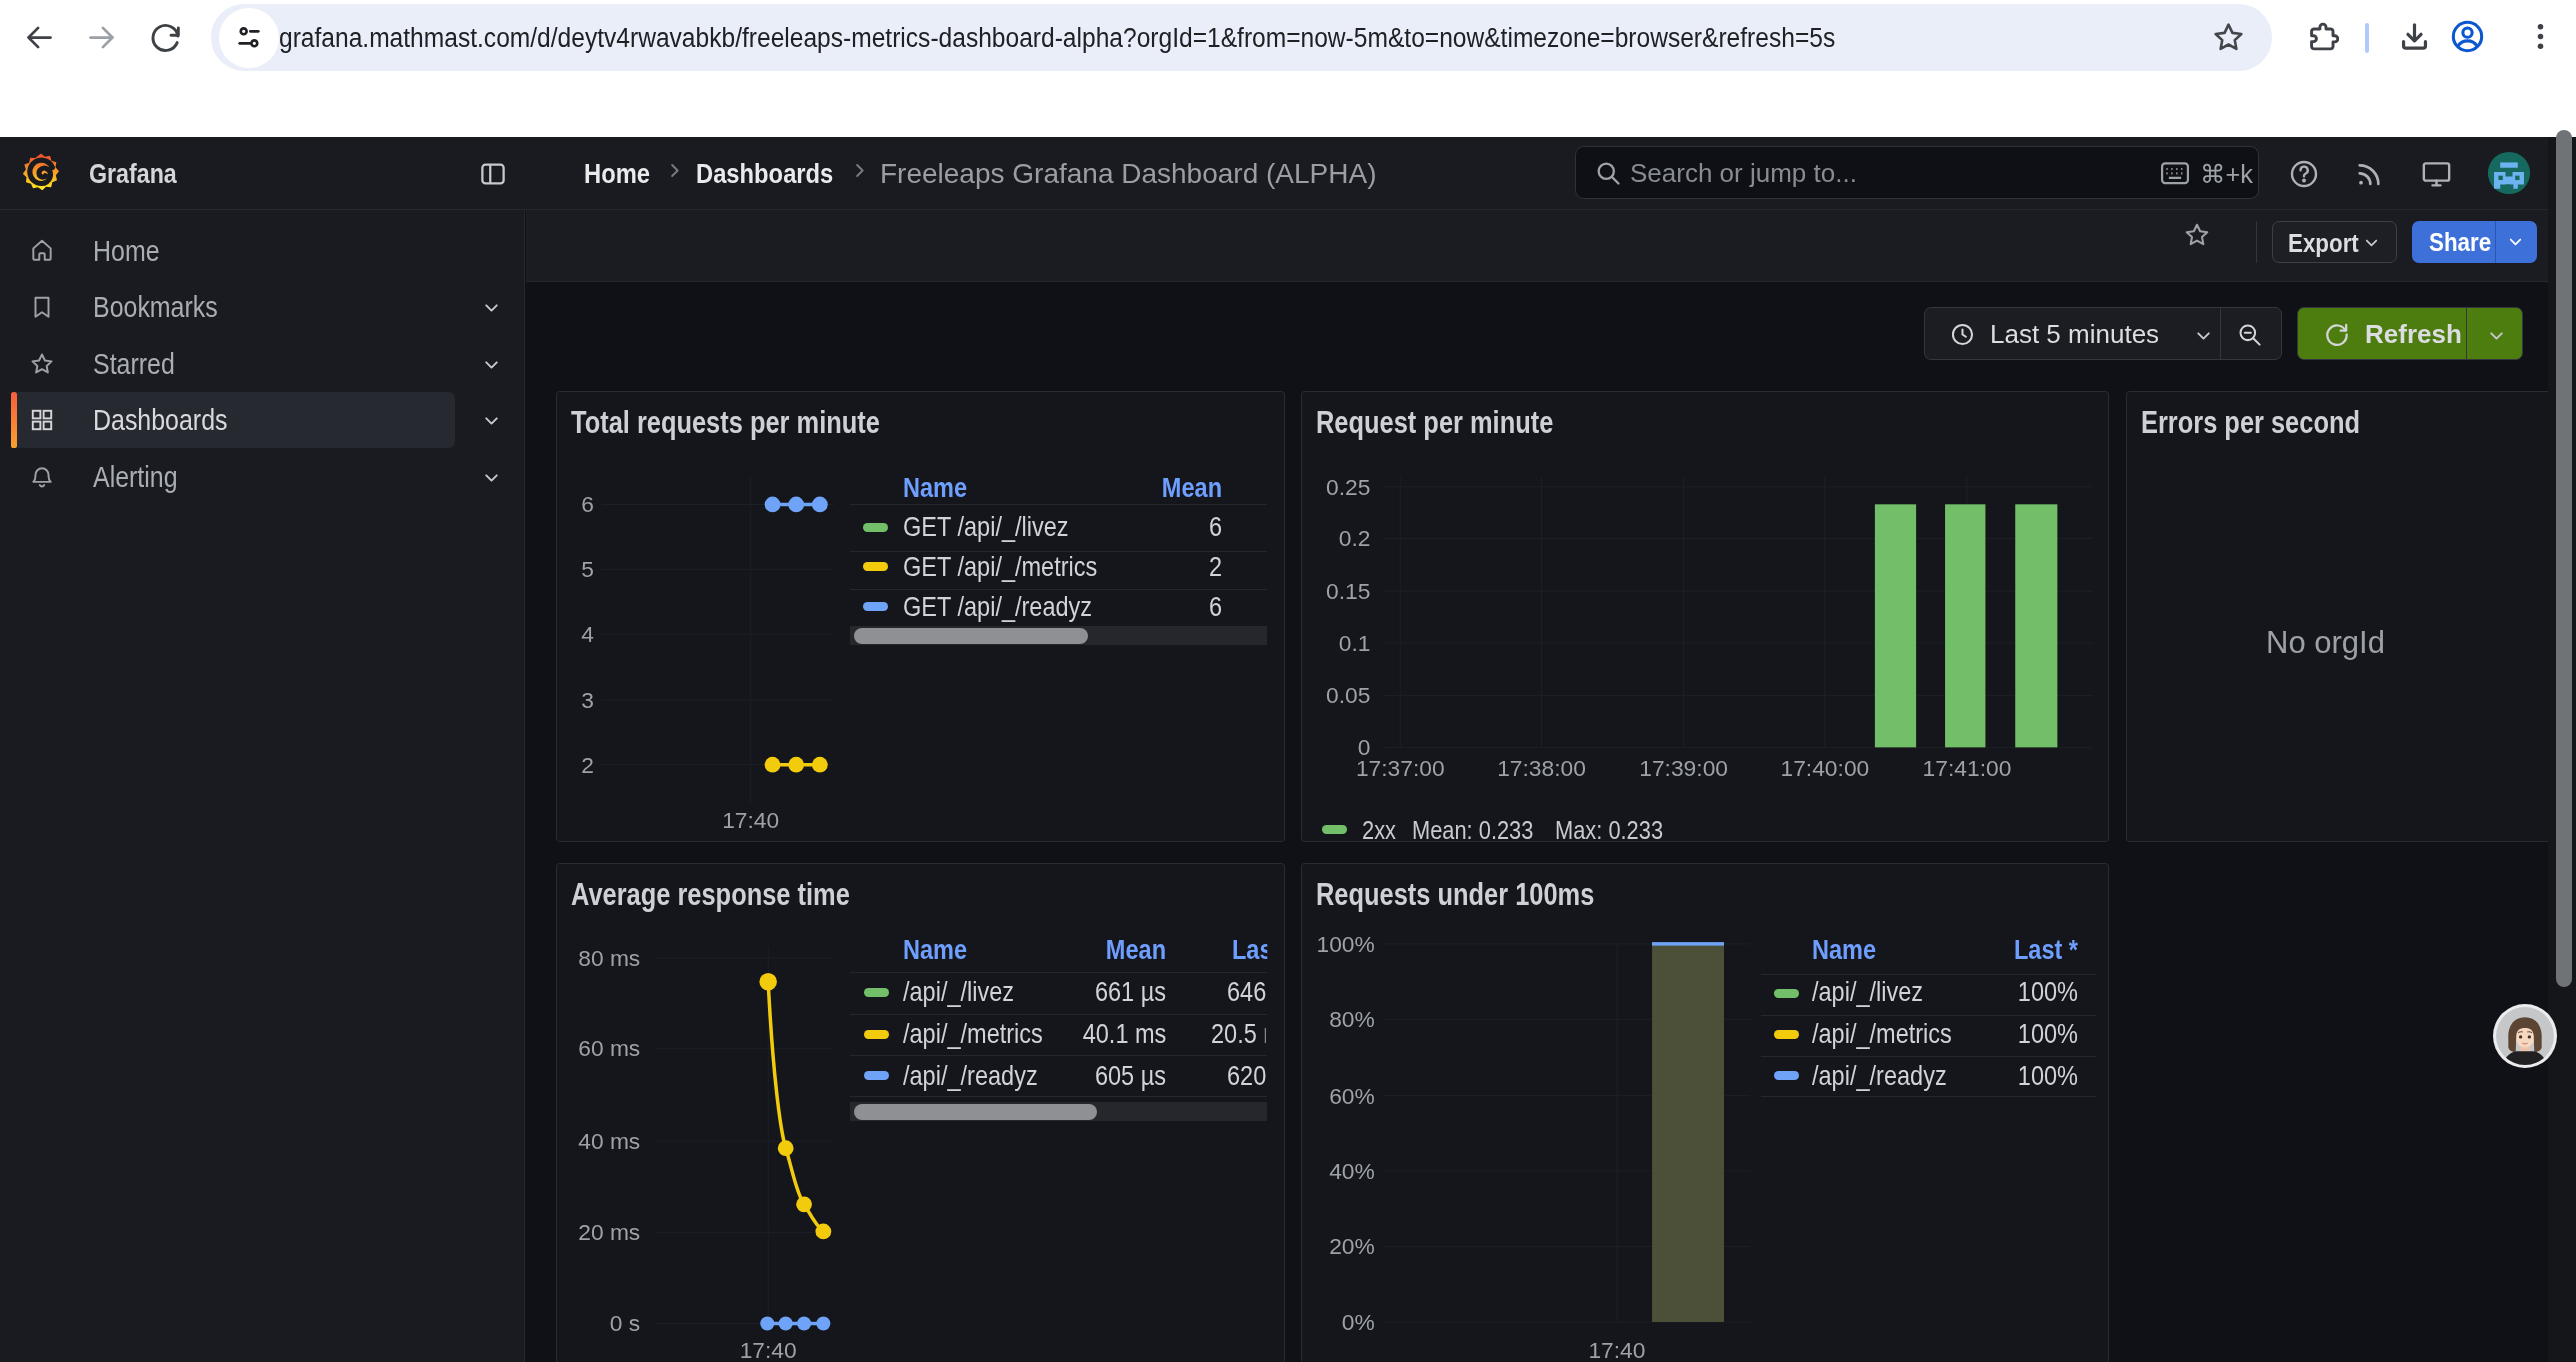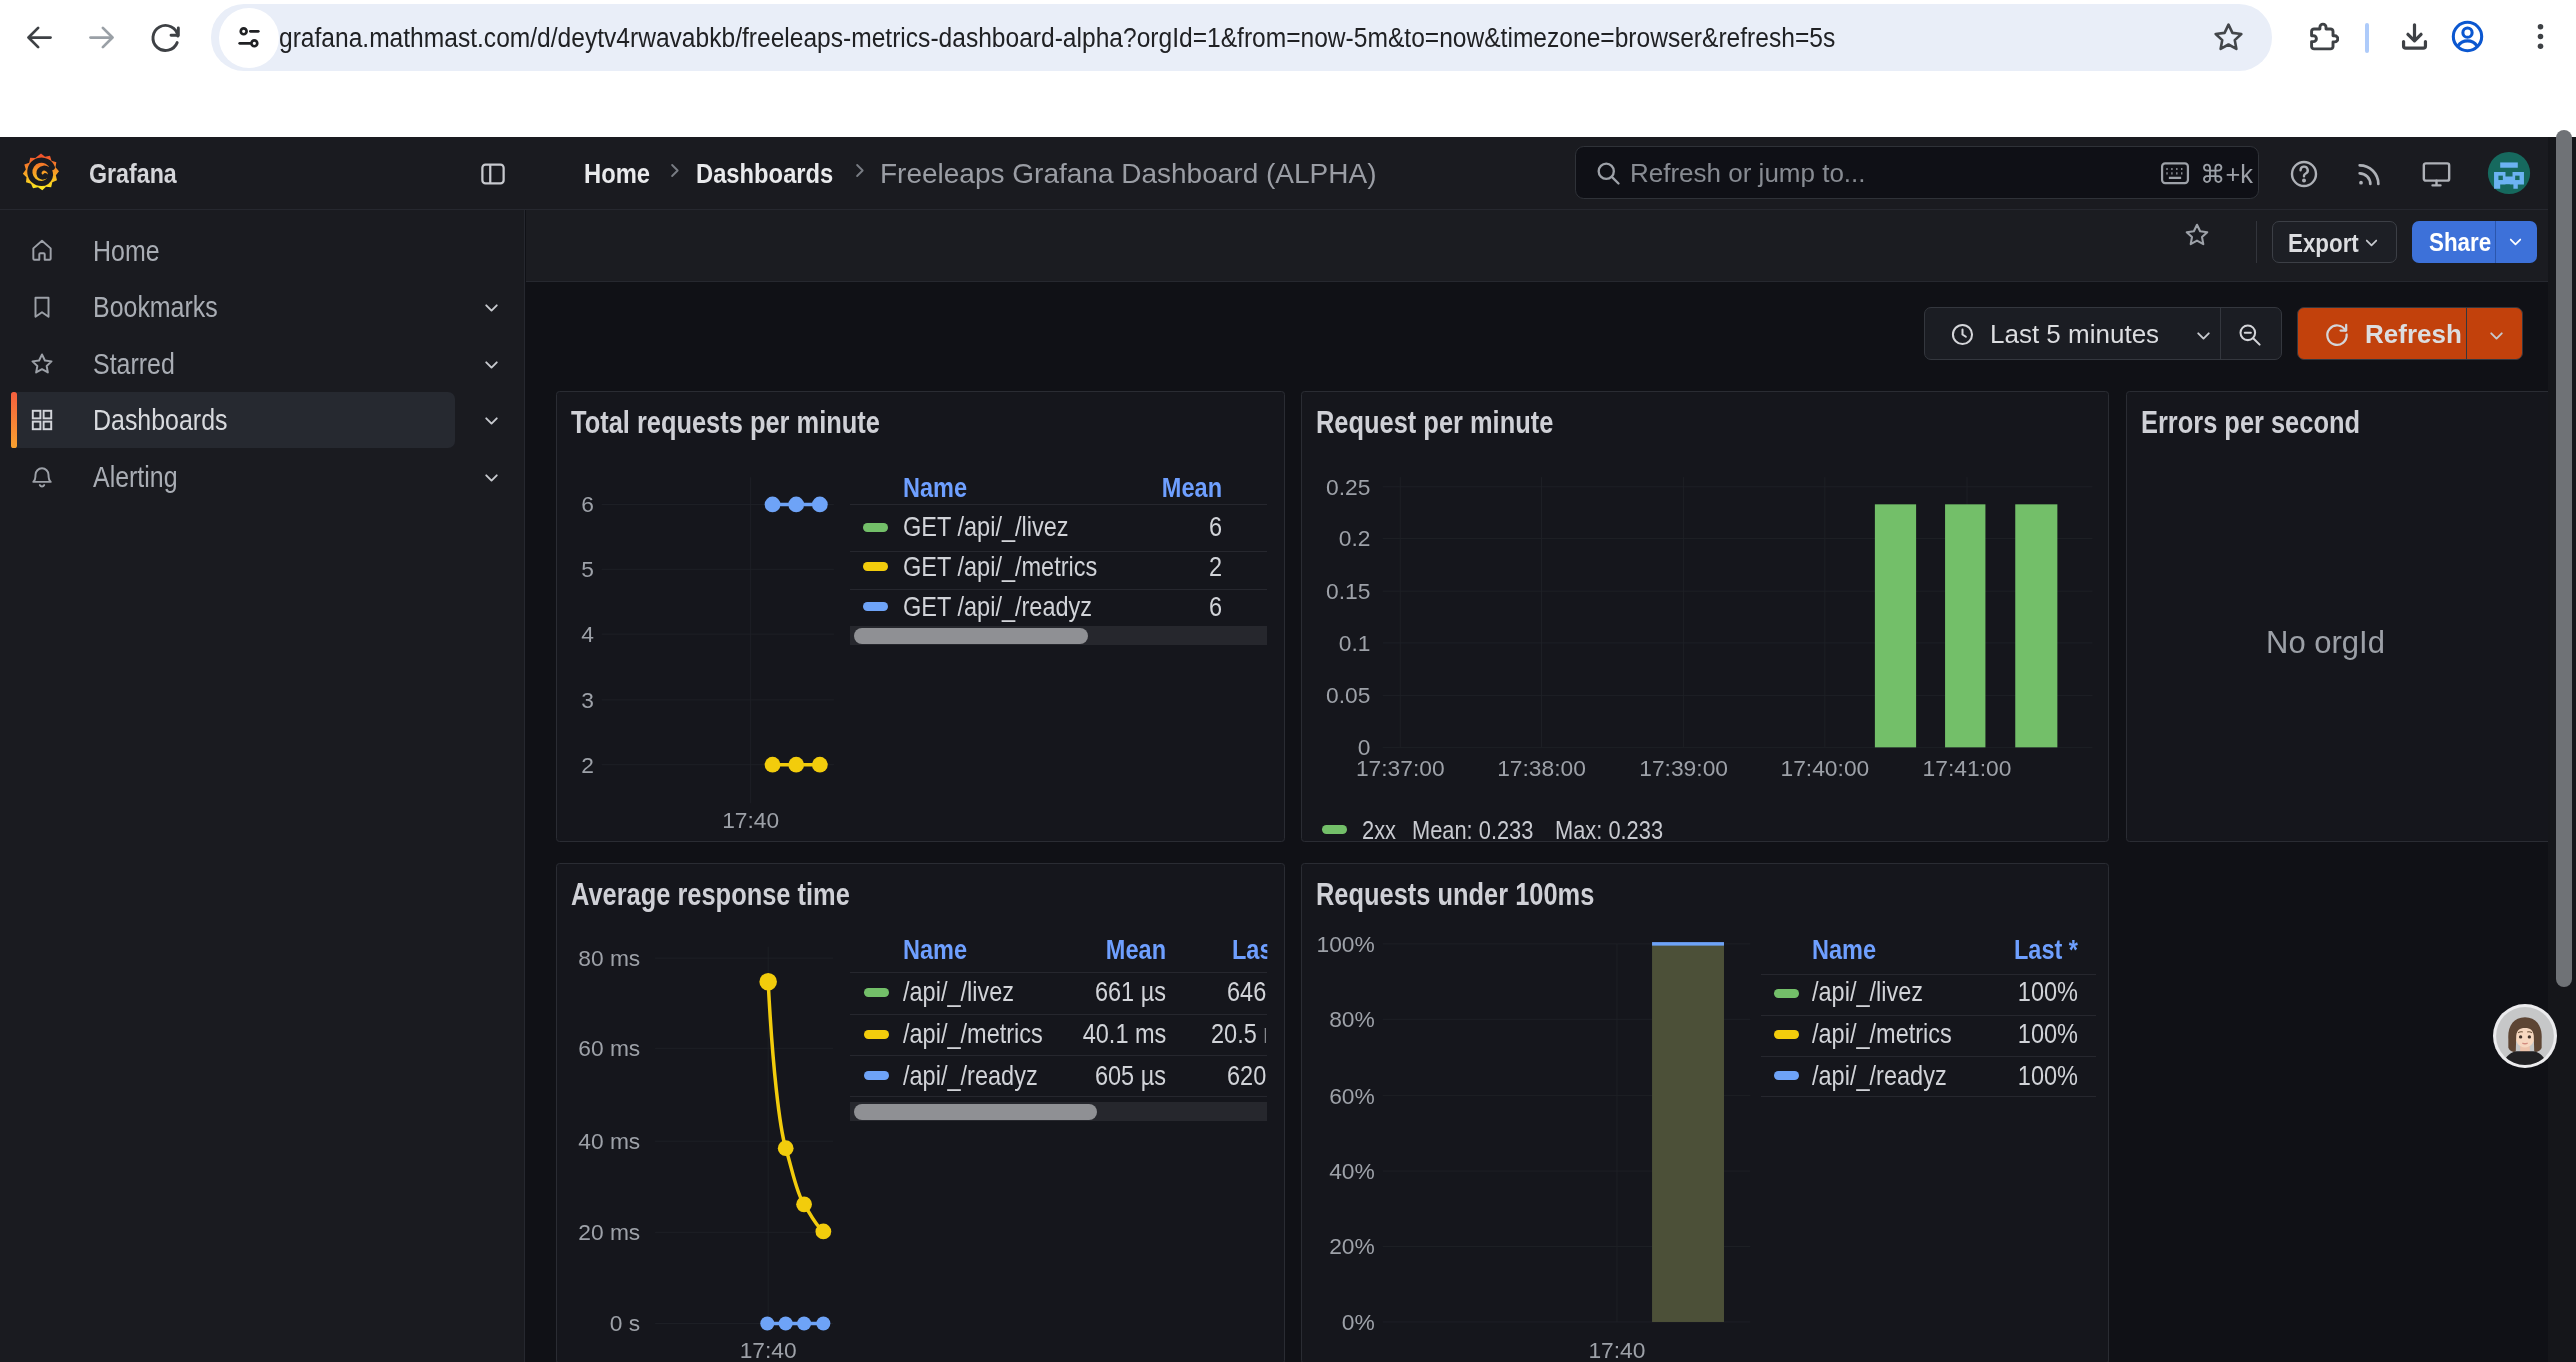--- a/index.html
+++ b/index.html
@@ -127,21 +127,21 @@
 <div class="crumb" style="left:696px">Dashboards</div>
 <svg class="abs" style="left:850px;top:161px" width="19" height="19" viewBox="0 0 24 24" fill="none" stroke="#787c83" stroke-width="2.4" stroke-linecap="round" stroke-linejoin="round">
     <path d="M9 5l7 7-7 7"></path>
   </svg>
 <div class="crumb grey" style="left:880px">Freeleaps Grafana Dashboard (ALPHA)</div>
 <div id="search">
   <svg class="abs" style="left:17.5px;top:12.3px" width="28" height="28" viewBox="0 0 24 24" fill="none" stroke="#9da1a8" stroke-width="2" stroke-linecap="round">
       <circle cx="10.5" cy="10.5" r="6.5"></circle>
       <path d="M15.5 15.5L21 21"></path>
     </svg>
-  <div class="abs" style="left:54px;top:11.4px;font-size:26px;color:#878b92">Refresh or jump to...</div>
+  <div class="abs" style="left:54px;top:11.4px;font-size:26px;color:#878b92">Search or jump to...</div>
   <svg class="abs" style="left:584px;top:14px" width="30" height="24.6" viewBox="0 0 24 20" fill="none" stroke="#9da1a8" stroke-width="1.8">
       <rect x="1.5" y="2" width="21" height="16" rx="2.5"></rect>
       <path d="M5 6.5h1M9 6.5h1M13 6.5h1M17 6.5h1M5 10h1M9 10h1M13 10h1M17 10h1M7 13.8h10"></path>
     </svg>
   <div class="abs" style="left:624px;top:12.3px;font-size:25.4px;color:#9da1a8">⌘+k</div>
 </div>
 
 <svg class="abs" style="left:2288px;top:158px" width="32" height="32" viewBox="0 0 24 24" fill="none" stroke="#aeb1b7" stroke-width="1.8" stroke-linecap="round">
     <circle cx="12" cy="12" r="9"></circle>
     <path d="M9.4 9.2a2.7 2.7 0 1 1 3.9 2.4c-.8.4-1.3.9-1.3 1.8v.3"></path>
@@ -248,21 +248,21 @@
   <svg class="abs" style="left:268px;top:16.7px" width="21" height="21" viewBox="0 0 24 24" fill="none" stroke="#c7c9ce" stroke-width="2.2" stroke-linecap="round" stroke-linejoin="round">
       <path d="M6 9.5l6 6 6-6"></path>
     </svg>
   <div class="abs" style="left:295px;top:0;width:0.9px;height:52px;background:#34373e"></div>
   <svg class="abs" style="left:311px;top:13px" width="27" height="27" viewBox="0 0 24 24" fill="none" stroke="#d4d5d9" stroke-width="1.8" stroke-linecap="round">
       <circle cx="10.5" cy="10.5" r="6.5"></circle>
       <path d="M15.5 15.5L21 21"></path>
       <path d="M7.8 10.5h5.4"></path>
     </svg>
 </div>
-<div class="btn" style="left:2297px;top:307px;width:226px;height:53px;background:#c2410c;border-color:#34373e">
+<div class="btn" style="left:2297px;top:307px;width:226px;height:53px;background:#4d7c0f;border-color:#34373e">
   <svg class="abs" style="left:24.6px;top:13px" width="27" height="27" viewBox="0 0 24 24" fill="none" stroke="#d4d5d9" stroke-width="2" stroke-linecap="round" stroke-linejoin="round">
       <path d="M20 8.5A8.6 8.6 0 1 0 21 12"></path>
       <path d="M20.6 3.5v5h-5"></path>
     </svg>
   <span style="position:absolute;left:67px;top:11.4px;font-size:26px;color:#dcdde0;font-weight:bold">Refresh</span>
   <div class="abs" style="left:168px;top:0;width:0.9px;height:52px;background:#34373e"></div>
   <svg class="abs" style="left:188px;top:16.7px" width="21" height="21" viewBox="0 0 24 24" fill="none" stroke="#c7c9ce" stroke-width="2.2" stroke-linecap="round" stroke-linejoin="round">
       <path d="M6 9.5l6 6 6-6"></path>
     </svg>
 </div>

